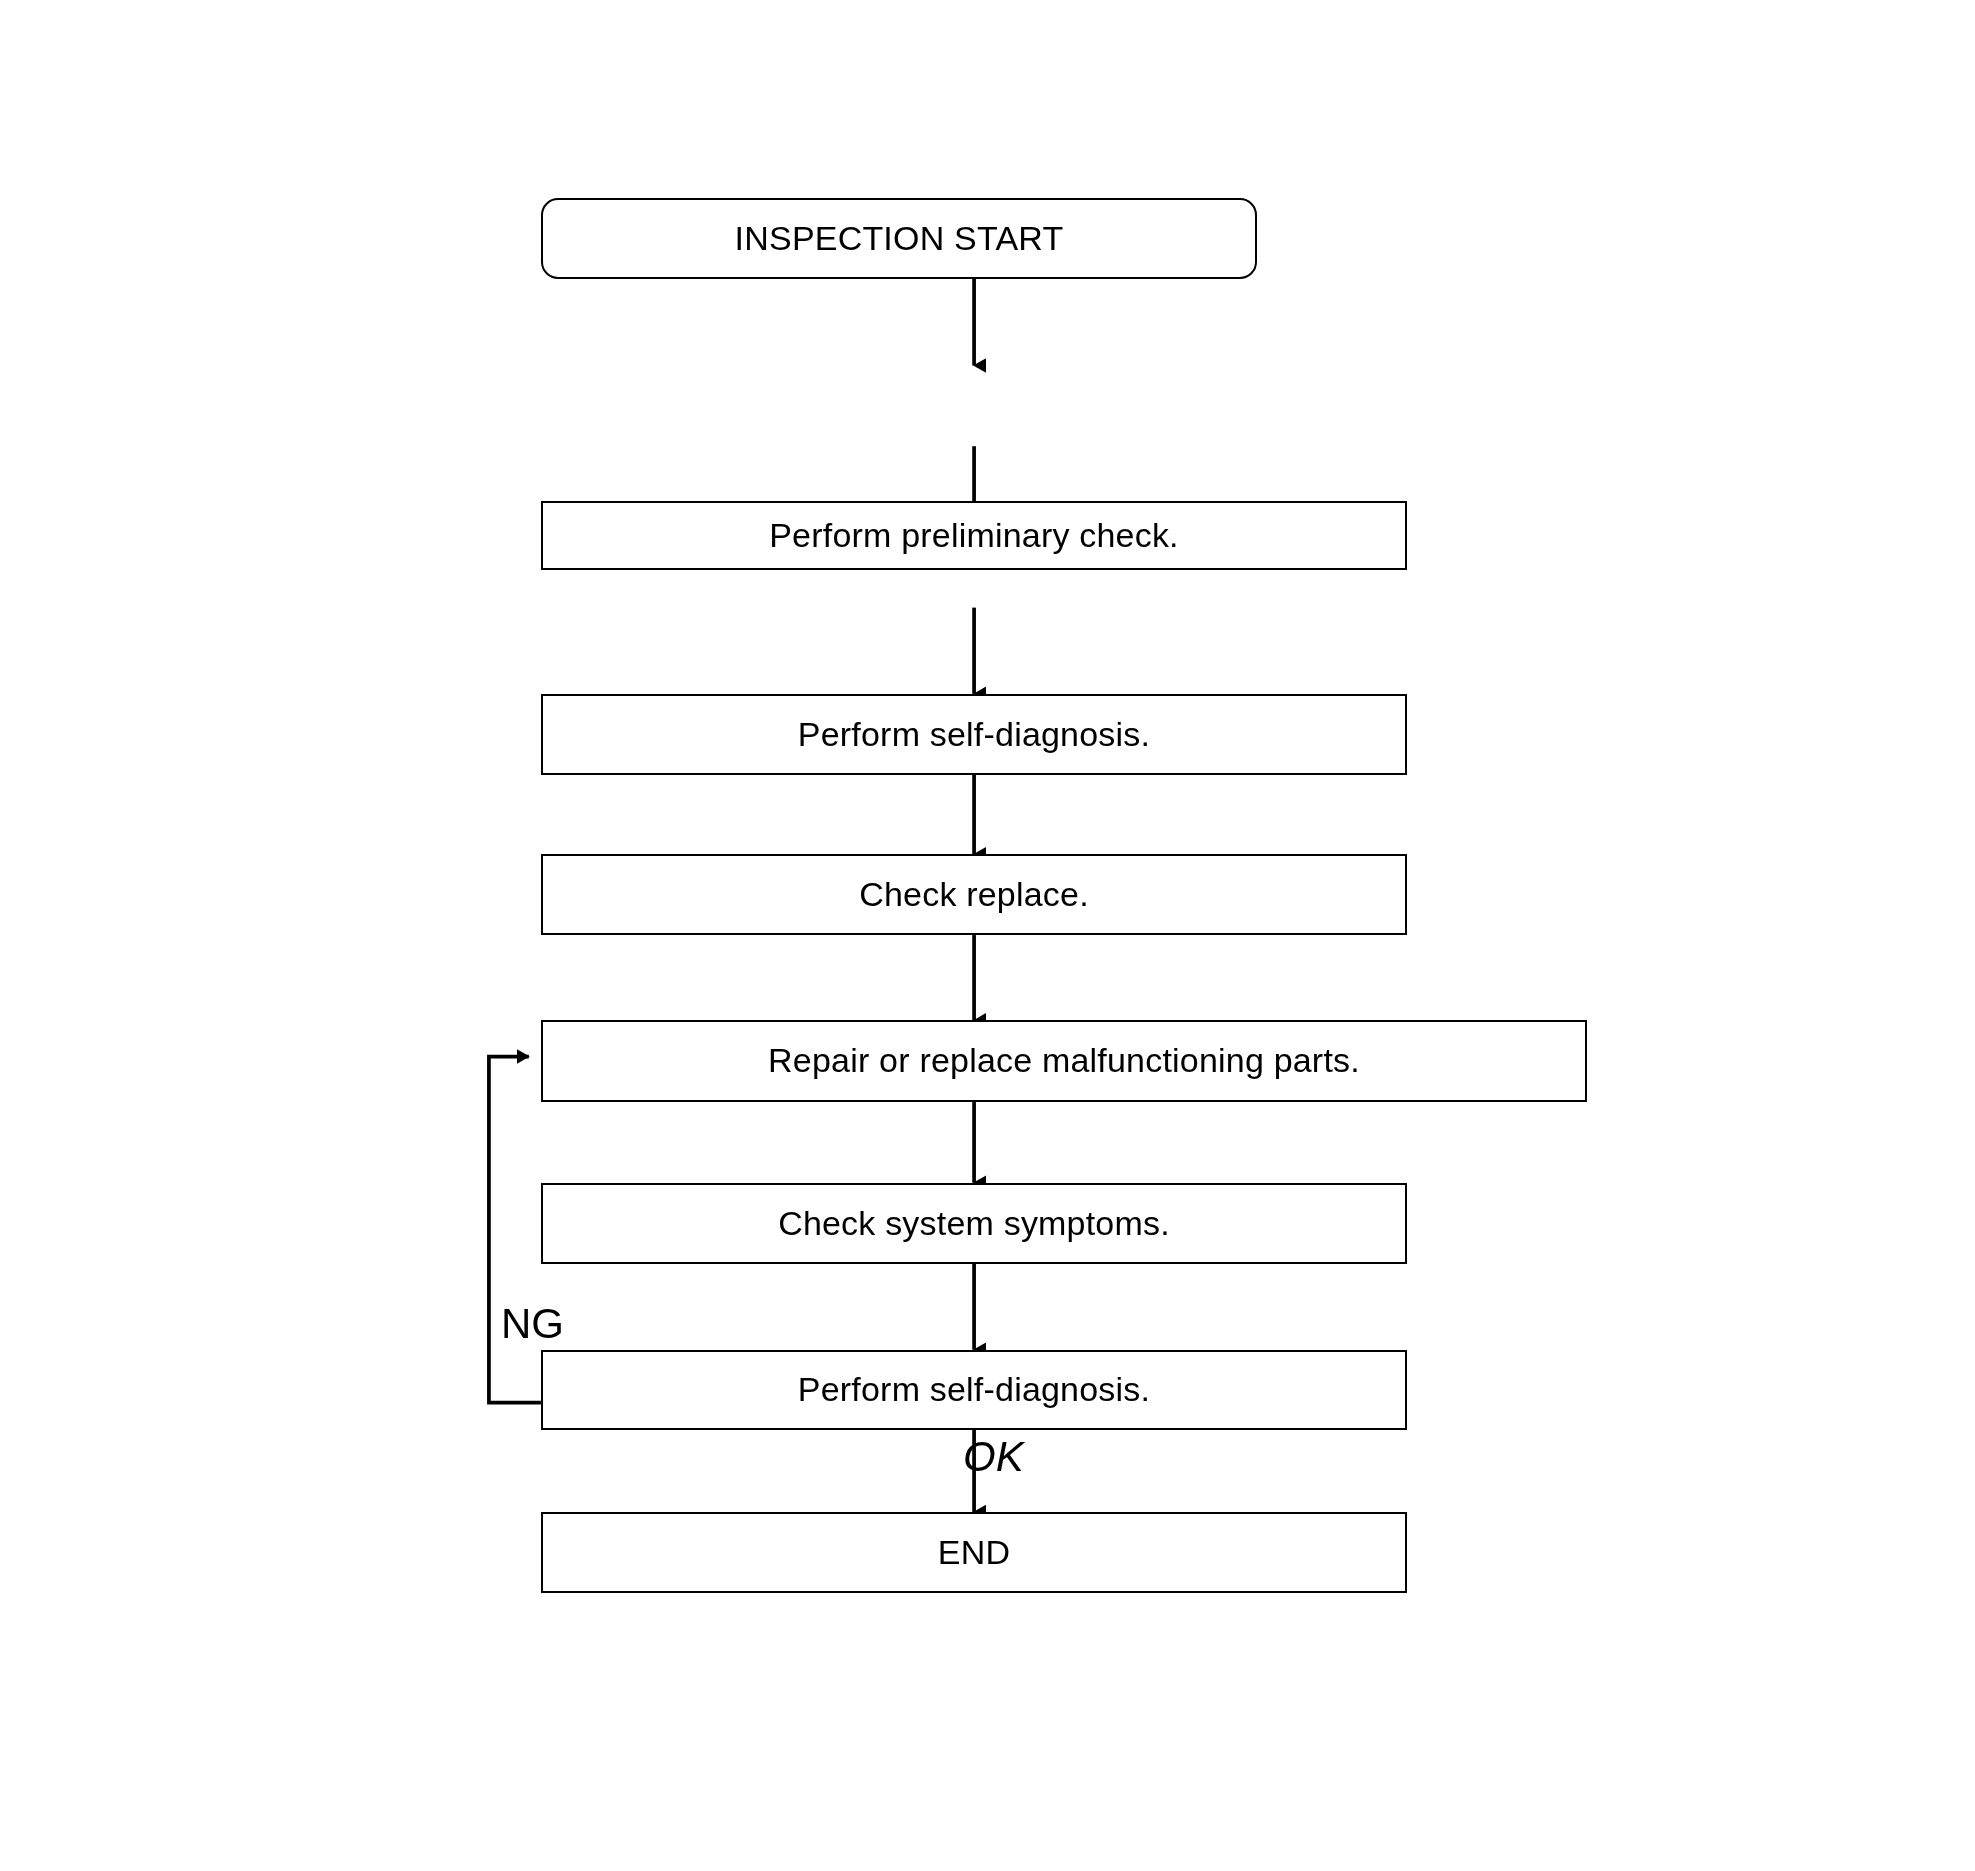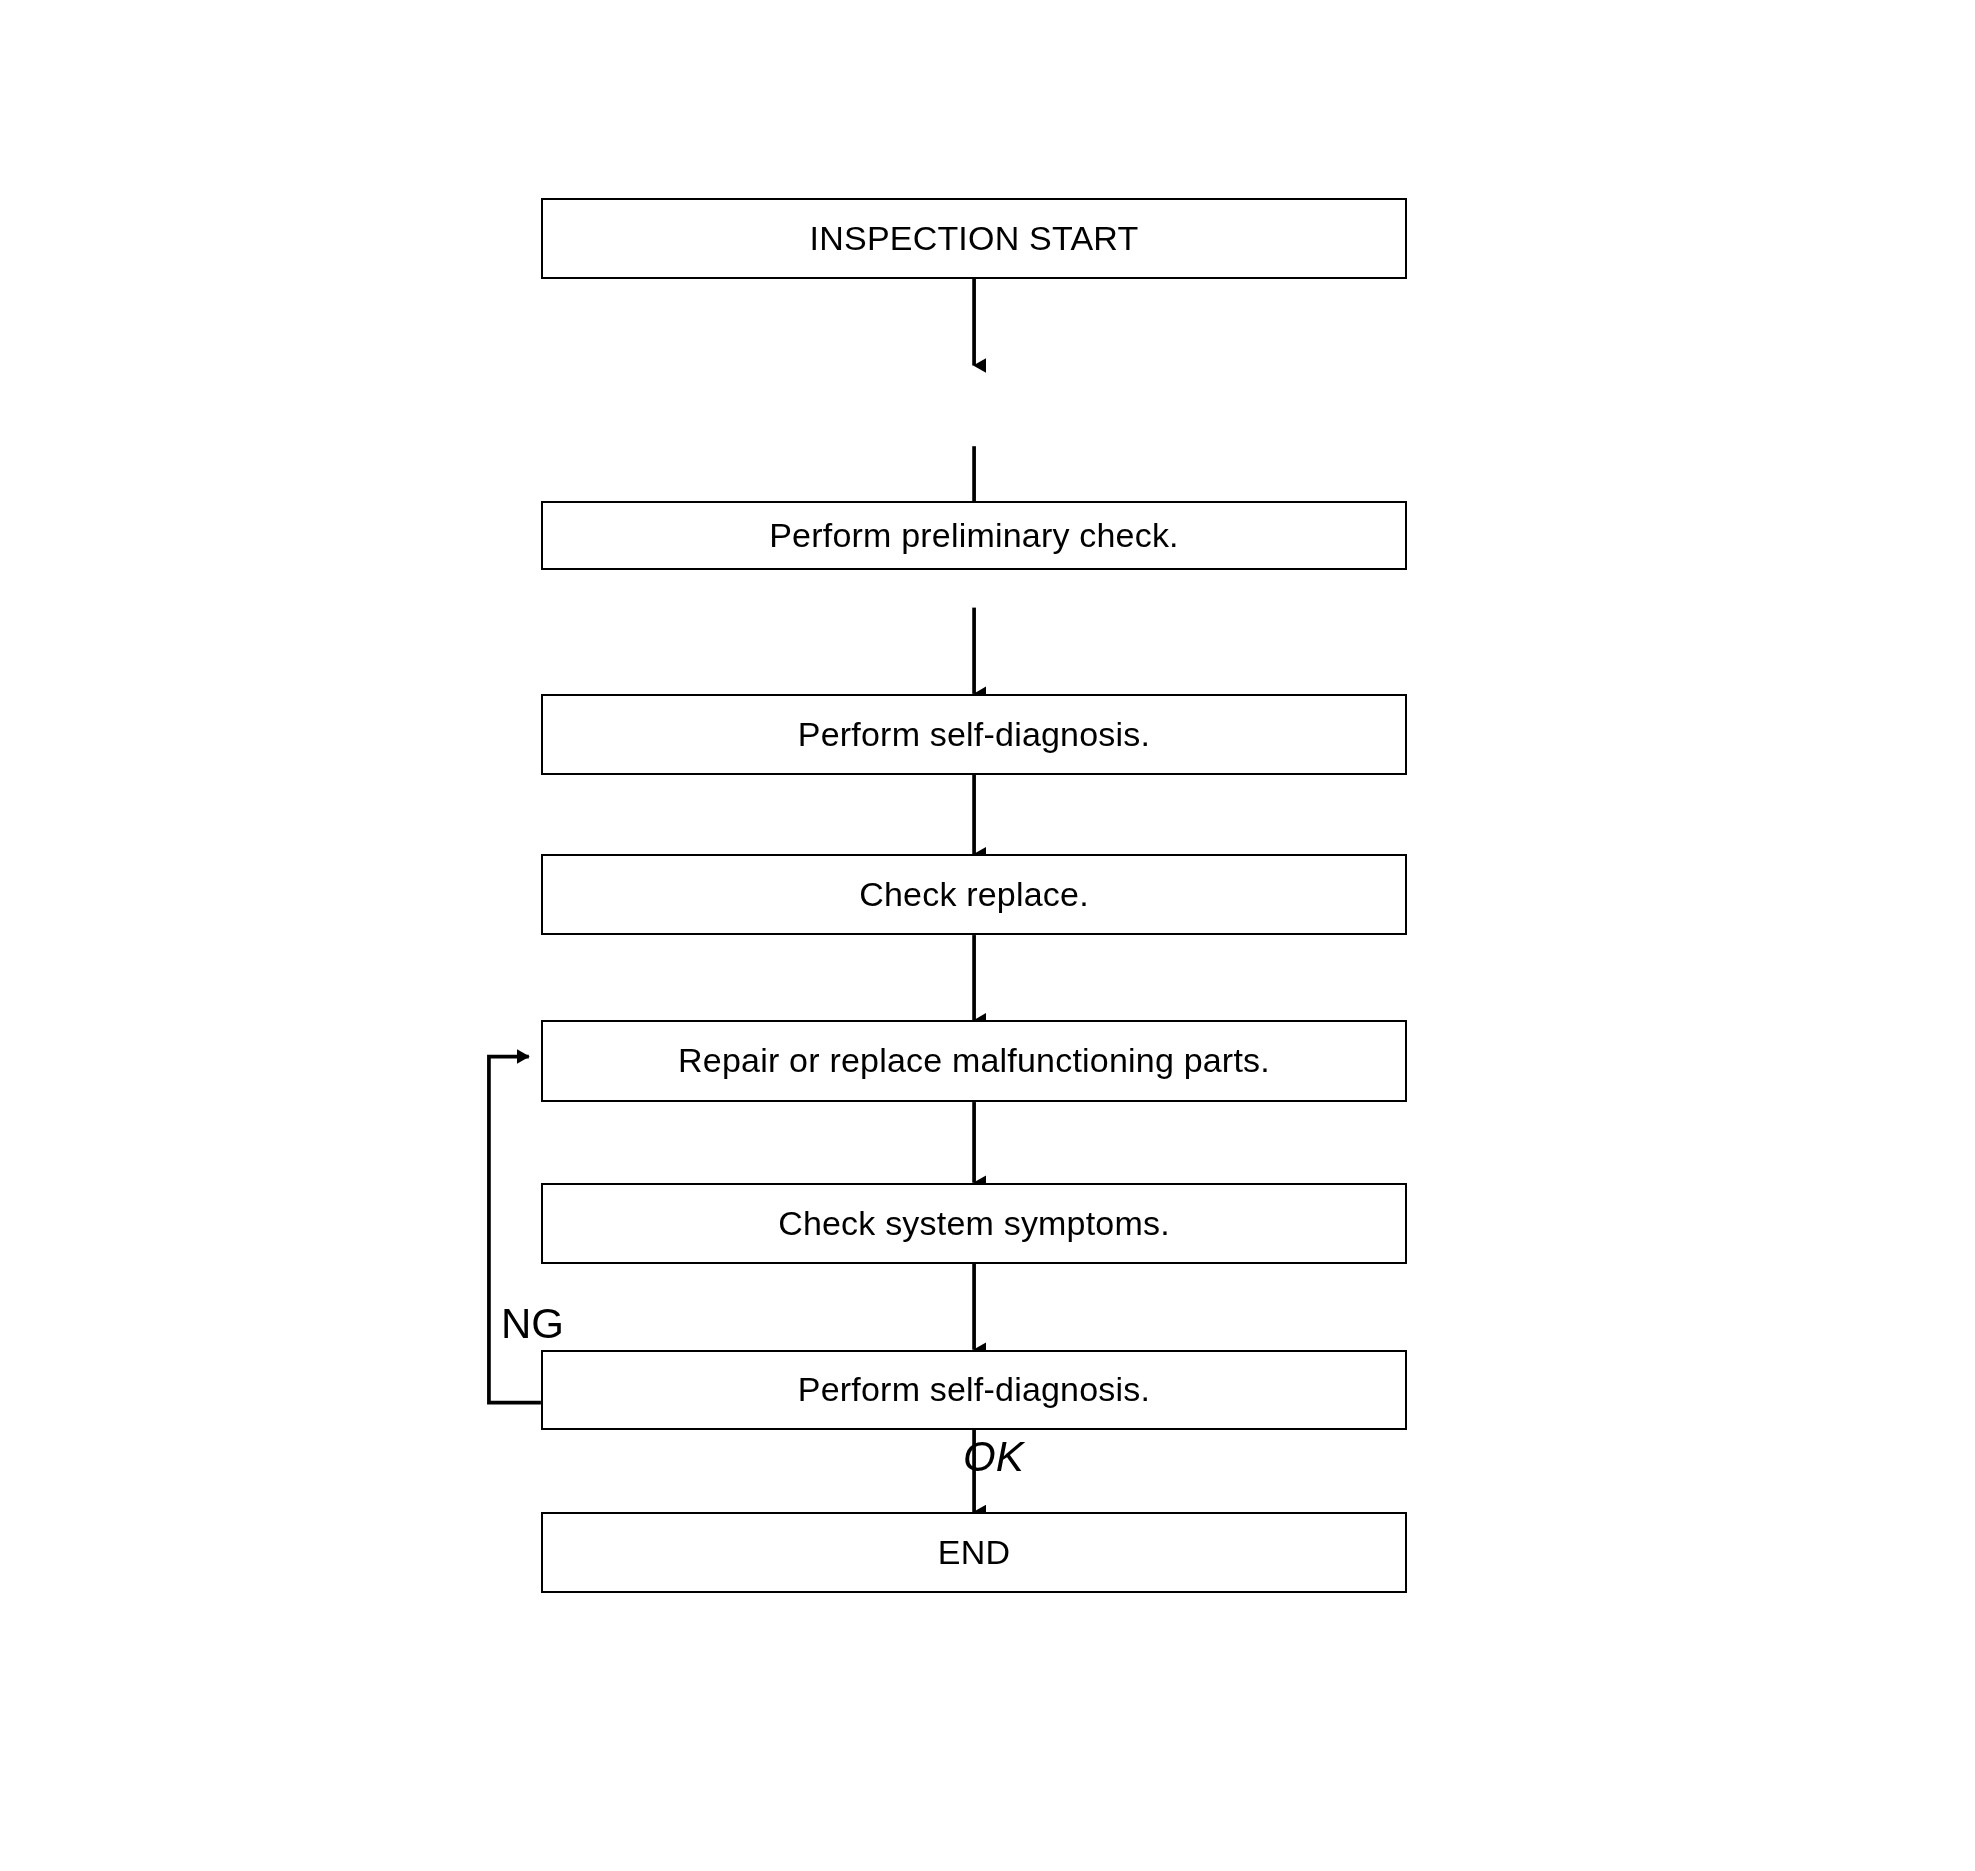--- a/index.html
+++ b/index.html
@@ -79,38 +79,38 @@
 
     <line x1="1050" y1="1188" x2="1050" y2="1275" stroke="#000000" stroke-width="4" marker-end="url(#arrowDown)"></line>
 
     <line x1="1050" y1="1362" x2="1050" y2="1455" stroke="#000000" stroke-width="4" marker-end="url(#arrowDown)"></line>
 
     <line x1="1050" y1="1540" x2="1050" y2="1630" stroke="#000000" stroke-width="4" marker-end="url(#arrowDown)"></line>
 
     <polyline points="583,1512 527,1512 527,1139 570,1139" fill="none" stroke="#000000" stroke-width="4" marker-end="url(#arrowRight)"></polyline>
   </svg>
 
-  <div class="flow-box" style="left:541px; top:198px; width:866px; height:81px;">
+  <div class="flow-box" style="left:541px; top:198px; width:716px; height:81px;border-radius:17px;">
     <span class="flow-box-label">INSPECTION START</span>
   </div>
 
 
   <div class="flow-box" style="left:541px; top:501px; width:866px; height:69px;">
     <span class="flow-box-label">Perform preliminary check.</span>
   </div>
 
   <div class="flow-box" style="left:541px; top:694px; width:866px; height:81px;">
     <span class="flow-box-label">Perform self-diagnosis.</span>
   </div>
 
   <div class="flow-box" style="left:541px; top:854px; width:866px; height:81px;">
     <span class="flow-box-label">Check replace.</span>
   </div>
 
-  <div class="flow-box" style="left:541px; top:1020px; width:866px; height:82px;">
+  <div class="flow-box" style="left:541px; top:1020px; width:1046px; height:82px;">
     <span class="flow-box-label">Repair or replace malfunctioning parts.</span>
   </div>
 
   <div class="flow-box" style="left:541px; top:1183px; width:866px; height:81px;">
     <span class="flow-box-label">Check system symptoms.</span>
   </div>
 
   <div class="flow-box" style="left:541px; top:1350px; width:866px; height:80px;">
     <span class="flow-box-label">Perform self-diagnosis.</span>
   </div>

